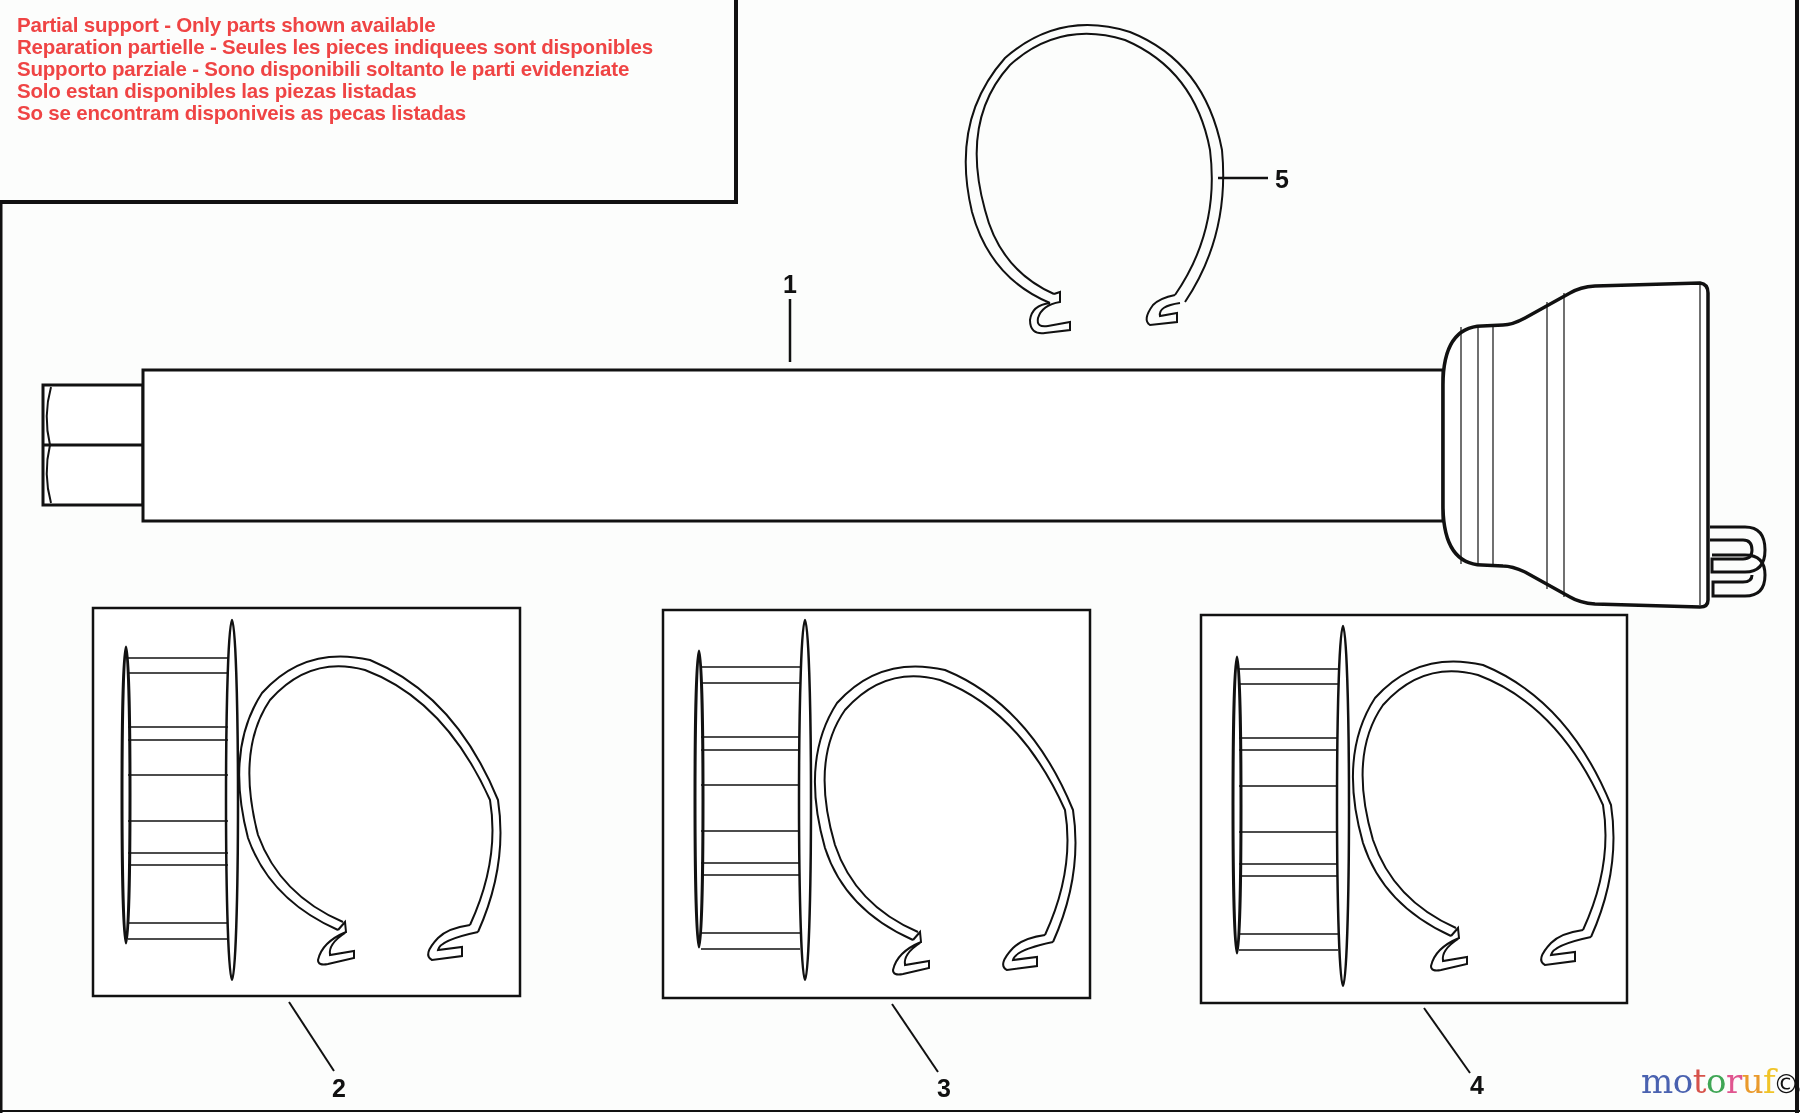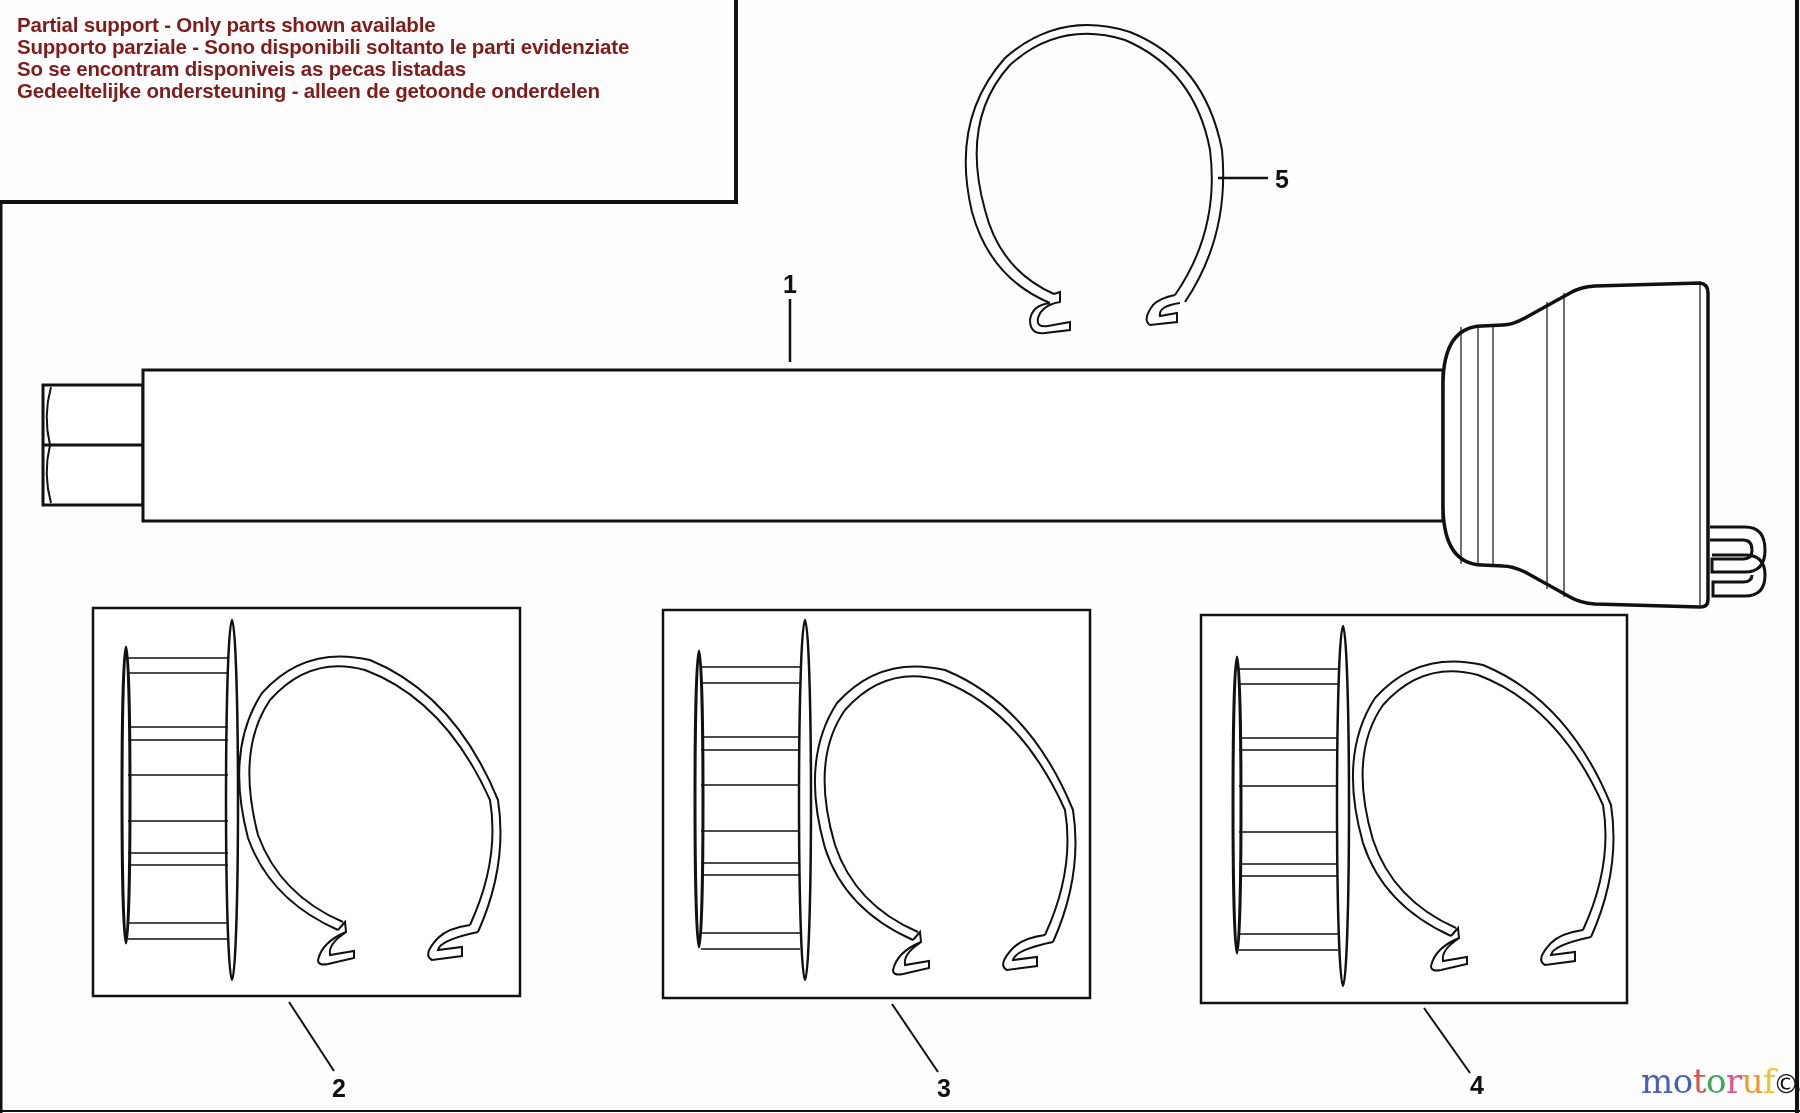--- a/index.html
+++ b/index.html
@@ -7,21 +7,21 @@
          font-family: "Liberation Sans", sans-serif; }
   #frame { position: absolute; left: 0; top: 0; width: 1800px; height: 1113px; }
   #notice-box {
     position: absolute; left: 0; top: 0; width: 734px; height: 200px;
     border-right: 4px solid #111; border-bottom: 4px solid #111;
     box-sizing: content-box;
   }
   #notice-box .lines { position: absolute; left: 17px; top: 14px; }
   #notice-box .line {
     font-family: "Liberation Sans", sans-serif; font-weight: bold;
-    font-size: 20.5px; line-height: 22px; color: #7f1d1d; white-space: nowrap;
+    font-size: 20.5px; line-height: 22px; color: #ef4444; white-space: nowrap;
     letter-spacing: -0.2px;
   }
   .callout {
     position: absolute; font-family: "Liberation Sans", sans-serif;
     font-weight: bold; font-size: 25px; color: #111; line-height: 1;
   }
   #watermark {
     position: absolute; left: 1641px; top: 1064px;
     font-family: "DejaVu Serif", serif; font-size: 34px; line-height: 1;
     letter-spacing: -0.5px; white-space: nowrap;
@@ -32,23 +32,24 @@
   svg { position: absolute; left: 0; top: 0; }
 </style>
 </head>
 <body>
 
 <div id="frame">
 
   <div id="notice-box">
     <div class="lines">
       <div class="line">Partial support - Only parts shown available</div>
+      <div class="line">Reparation partielle - Seules les pieces indiquees sont disponibles</div>
       <div class="line">Supporto parziale - Sono disponibili soltanto le parti evidenziate</div>
+      <div class="line">Solo estan disponibles las piezas listadas</div>
       <div class="line">So se encontram disponiveis as pecas listadas</div>
-      <div class="line">Gedeeltelijke ondersteuning - alleen de getoonde onderdelen</div>
     </div>
   </div>
 
   <svg width="1800" height="1113" viewBox="0 0 1800 1113">
 
     <g>
       <line x1="1" y1="200" x2="1" y2="1113" stroke="#111" stroke-width="3"></line>
       <line x1="1797" y1="0" x2="1797" y2="1113" stroke="#111" stroke-width="4"></line>
       <line x1="0" y1="1111" x2="1800" y2="1111" stroke="#111" stroke-width="2"></line>
     </g>

